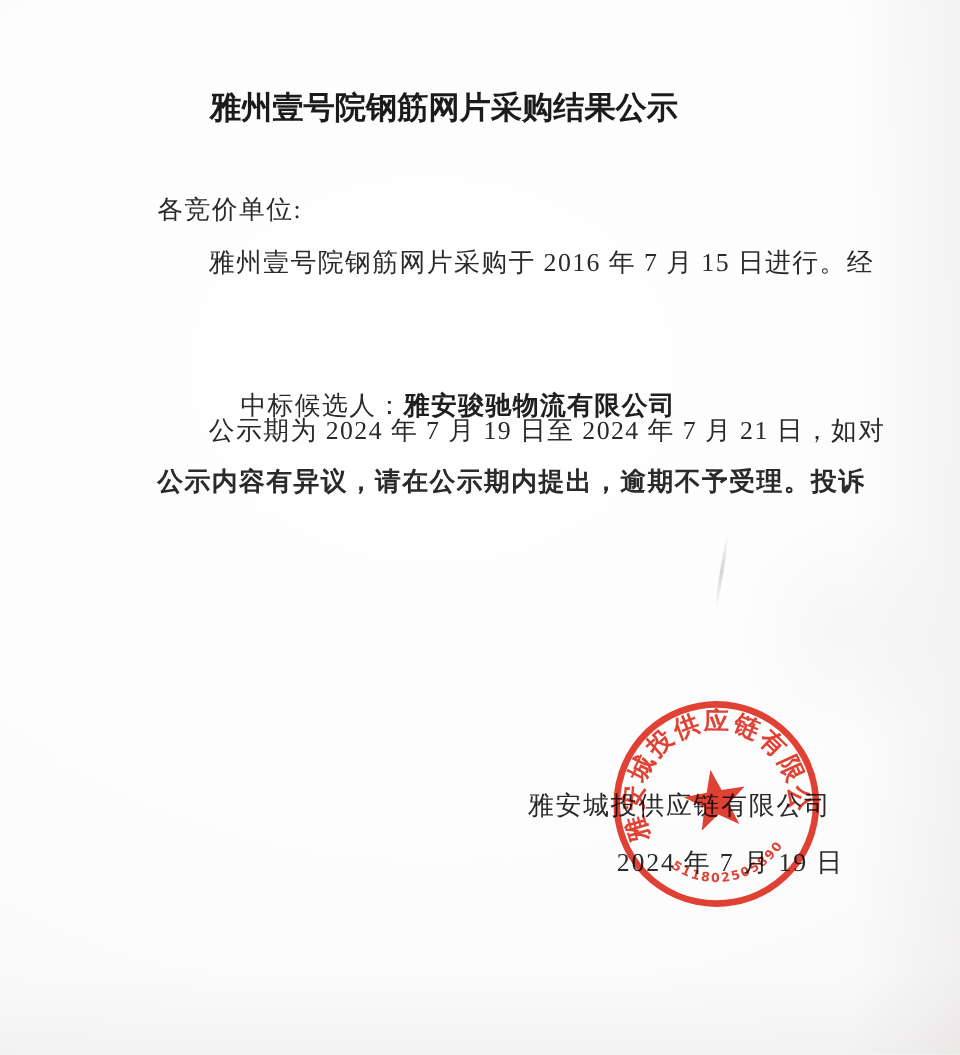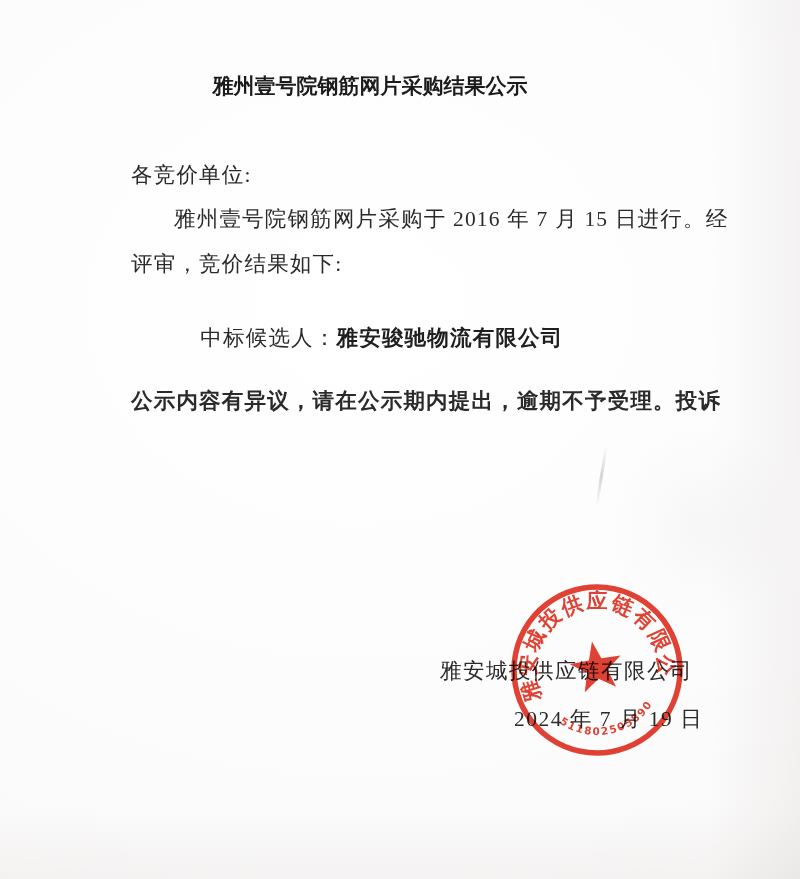--- a/index.html
+++ b/index.html
@@ -33,21 +33,21 @@
     border-radius: 50%;
   }
   .wrinkle {
     position: absolute; left: 560px; top: 380px; width: 240px; height: 320px;
     background: radial-gradient(55% 45% at 60% 45%, rgba(140,135,128,0.055), rgba(140,135,128,0) 70%);
     pointer-events: none;
   }
   .doc-title {
     position: absolute; left: 0; top: 72px; width: 740px;
     text-align: center;
-    font-size: 21px; font-weight: 700; letter-spacing: 0px;
+    font-size: 26px; font-weight: 700; letter-spacing: 0px;
     color: #1b1b1b;
     margin: 0;
   }
   .line {
     position: absolute;
     font-size: 21.5px; letter-spacing: 1.2px;
     white-space: pre; color: #2a2a2a; margin-left: 16px;
   }
   .winner-name { font-weight: 700; color: #1f1f1f; }
   .sig-company {
@@ -76,26 +76,26 @@
   <div class="shade-bottom"></div>
   <div class="wrinkle"></div>
   <div class="crease"></div>
 
   <h1 class="doc-title">雅州壹号院钢筋网片采购结果公示</h1>
 
   <div class="line" style="left:115px; top:160px;">各竞价单位:</div>
 
   <div class="line" style="left:158px; top:204px;">雅州壹号院钢筋网片采购于 2016 年 7 月 15 日进行。经</div>
 
-  <div class="line" style="left:115px; top:249px;">评审，竞价结果如下:</div>
 
   <div class="line" style="left:158px; top:298px;font-family:Liberation Serif, serif;">
     <span>中标候选人：</span><span class="winner-name">雅安骏驰物流有限公司</span>
   </div>
 
+  <div class="line" style="left:158px; top:344px;">公示期为 2024 年 7 月 19 日至 2024 年 7 月 21 日，如对</div>
 
   <div class="line" style="left:115px; top:386px;font-weight:bold;">公示内容有异议，请在公示期内提出，逾期不予受理。投诉</div>
 
 
   <div class="sig-company">雅安城投供应链有限公司</div>
   <div class="sig-date">2024 年 7 月 19 日</div>
 
   <svg class="stamp" width="178" height="178" viewBox="0 0 178 178">
     <g transform="rotate(-10 89 89)">
       <circle cx="89" cy="89" r="83" fill="none" stroke="#df3222" stroke-width="5.5"></circle>

